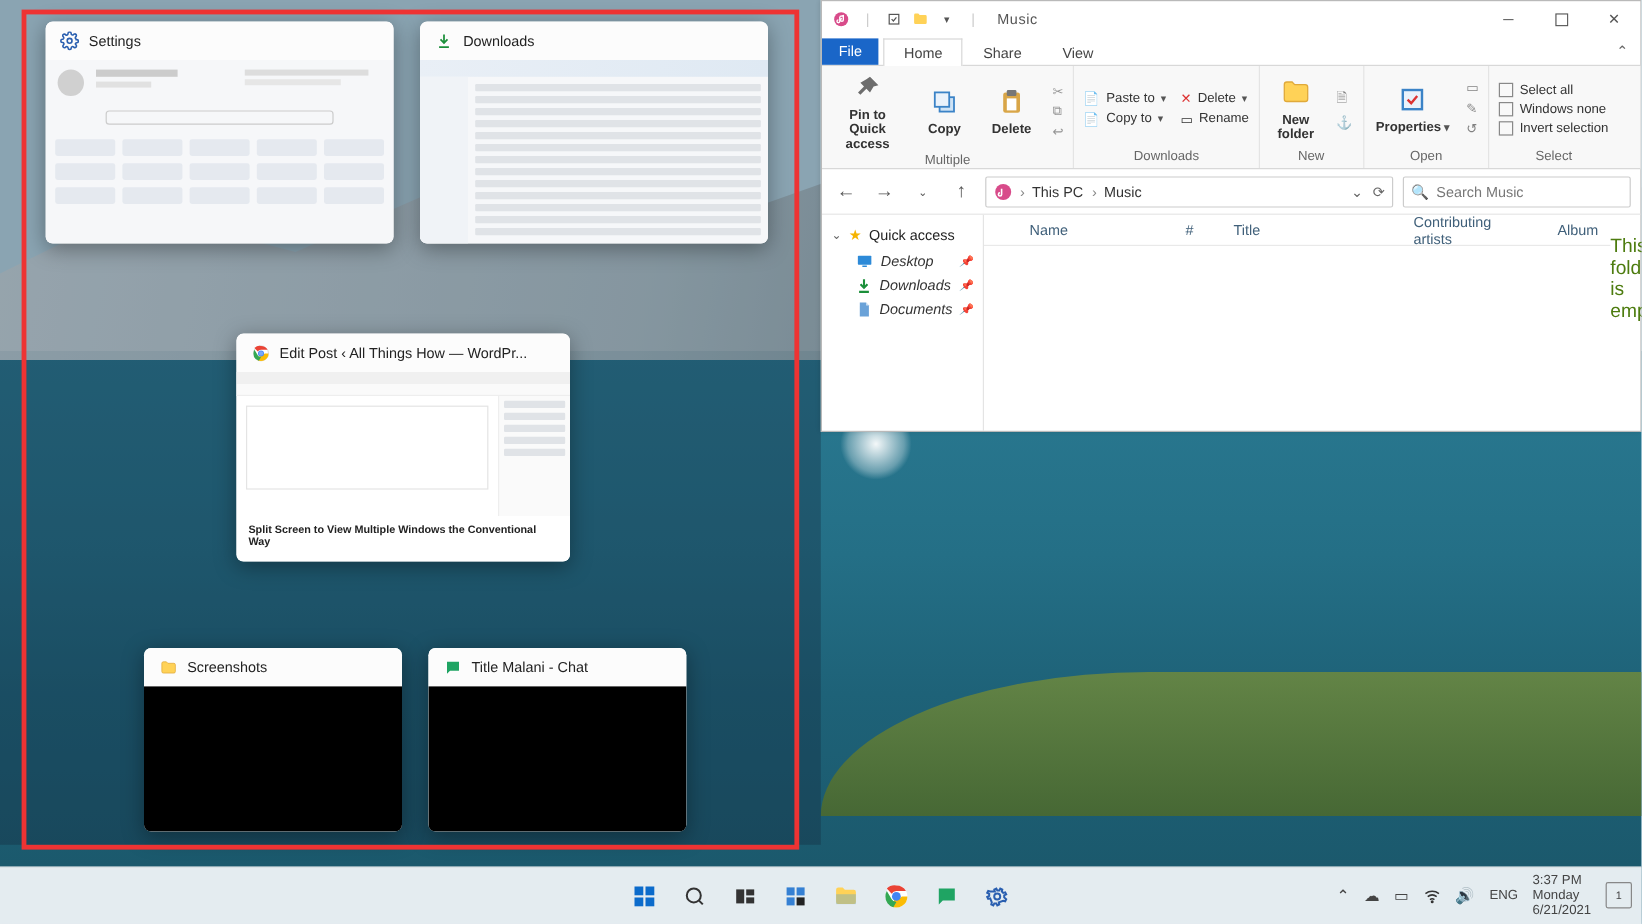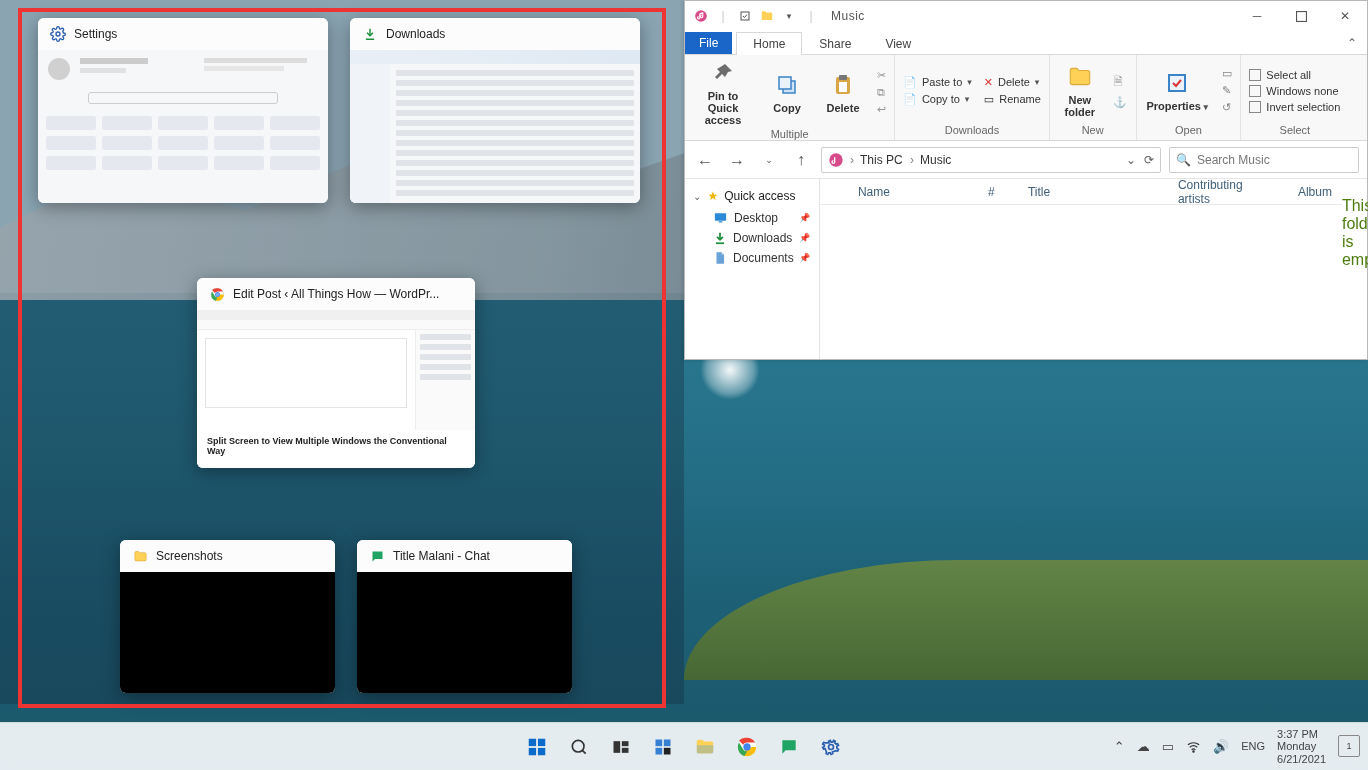--- a/index.html
+++ b/index.html
@@ -51,21 +51,21 @@
   .chk { width:12px; height:12px; border:1px solid #888; display:inline-block;}
   .navbar { height:38px; display:flex; align-items:center; gap:8px; padding:0 8px; border-bottom:1px solid #e6e6e6;}
   .navbar .navbtn { width:24px; height:24px; display:flex; align-items:center; justify-content:center; color:#555; border-radius:3px;}
   .addr { flex:1; height:26px; border:1px solid #ccc; border-radius:2px; display:flex; align-items:center; gap:6px; padding:0 6px; font-size:12px; color:#333;}
   .addr .crumb::after{ content:" ›"; color:#888; margin-left:4px;}
   .addr .refresh { margin-left:auto; display:flex; gap:8px; color:#666;}
   .search { width:190px; height:26px; border:1px solid #ccc; border-radius:2px; display:flex; align-items:center; gap:6px; padding:0 6px; font-size:12px; color:#777;}
   .content { flex:1; display:flex; min-height:0;}
   .navpane { width:160px; border-right:1px solid #e4e4e4; padding:6px 0; font-size:12px;}
   .navpane .section { display:flex; align-items:center; gap:6px; padding:4px 8px; color:#222;}
-  .navpane .item { display:flex; align-items:center; gap:6px; padding:3px 8px 3px 28px; color:#333;}
+  .navpane .item { display:flex; align-items:center; gap:6px; padding:3px 8px 3px 28px; color:#333;font-style:italic;}
   .navpane .pin { margin-left:auto; color:#9aa6b2; font-size:9px;}
   .listarea { flex:1; display:flex; flex-direction:row;}
   .cols { display:flex; align-items:center; height:26px; border-bottom:1px solid #e9e9e9; font-size:12px; color:#40607a;}
   .cols div { padding:0 10px;}
   .empty { flex:1; display:flex; justify-content:center; padding-top:18px; font-size:16px; color:#4d7c0f;}
   .content .scrollbar { width:16px; background:#f1f1f1; border-left:1px solid #e4e4e4;}
   .statusbar { height:24px; border-top:1px solid #d8d8d8; display:flex; align-items:center; font-size:11px; color:#555; padding:0 8px; gap:8px;}
   .statusbar .views { margin-left:auto; display:flex; gap:2px;}
   .viewbtn { width:20px; height:18px; border:1px solid #bcd2ea; display:flex; align-items:center; justify-content:center; background:#f4f9ff;}
   

